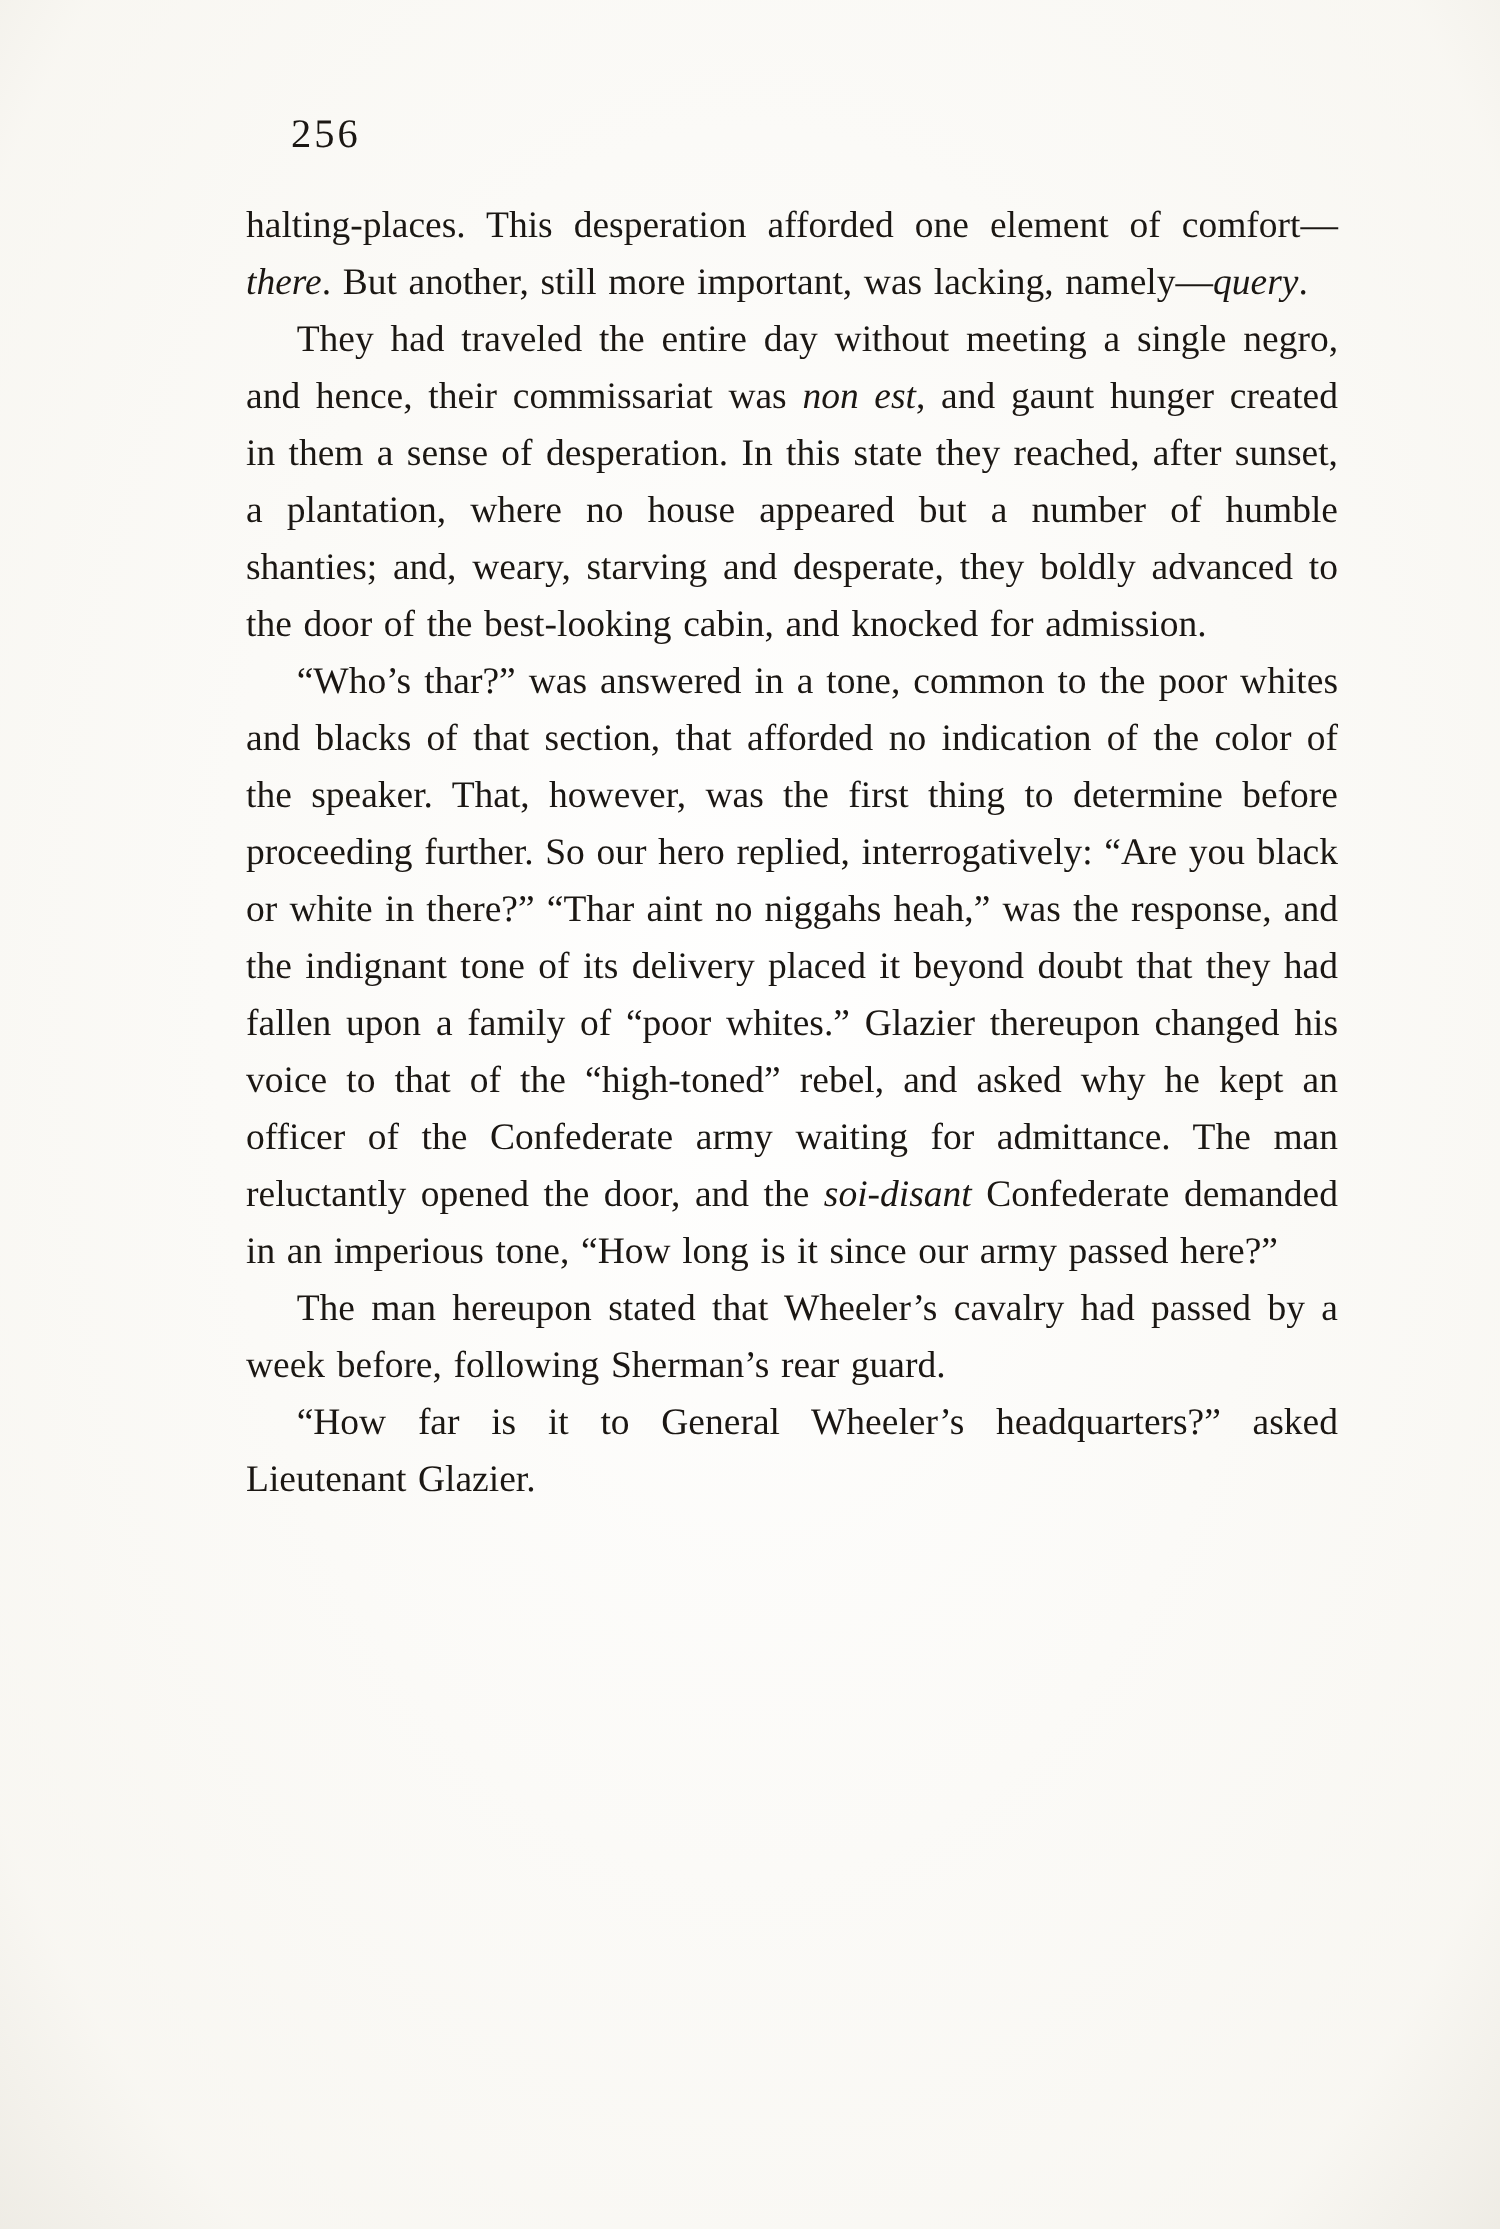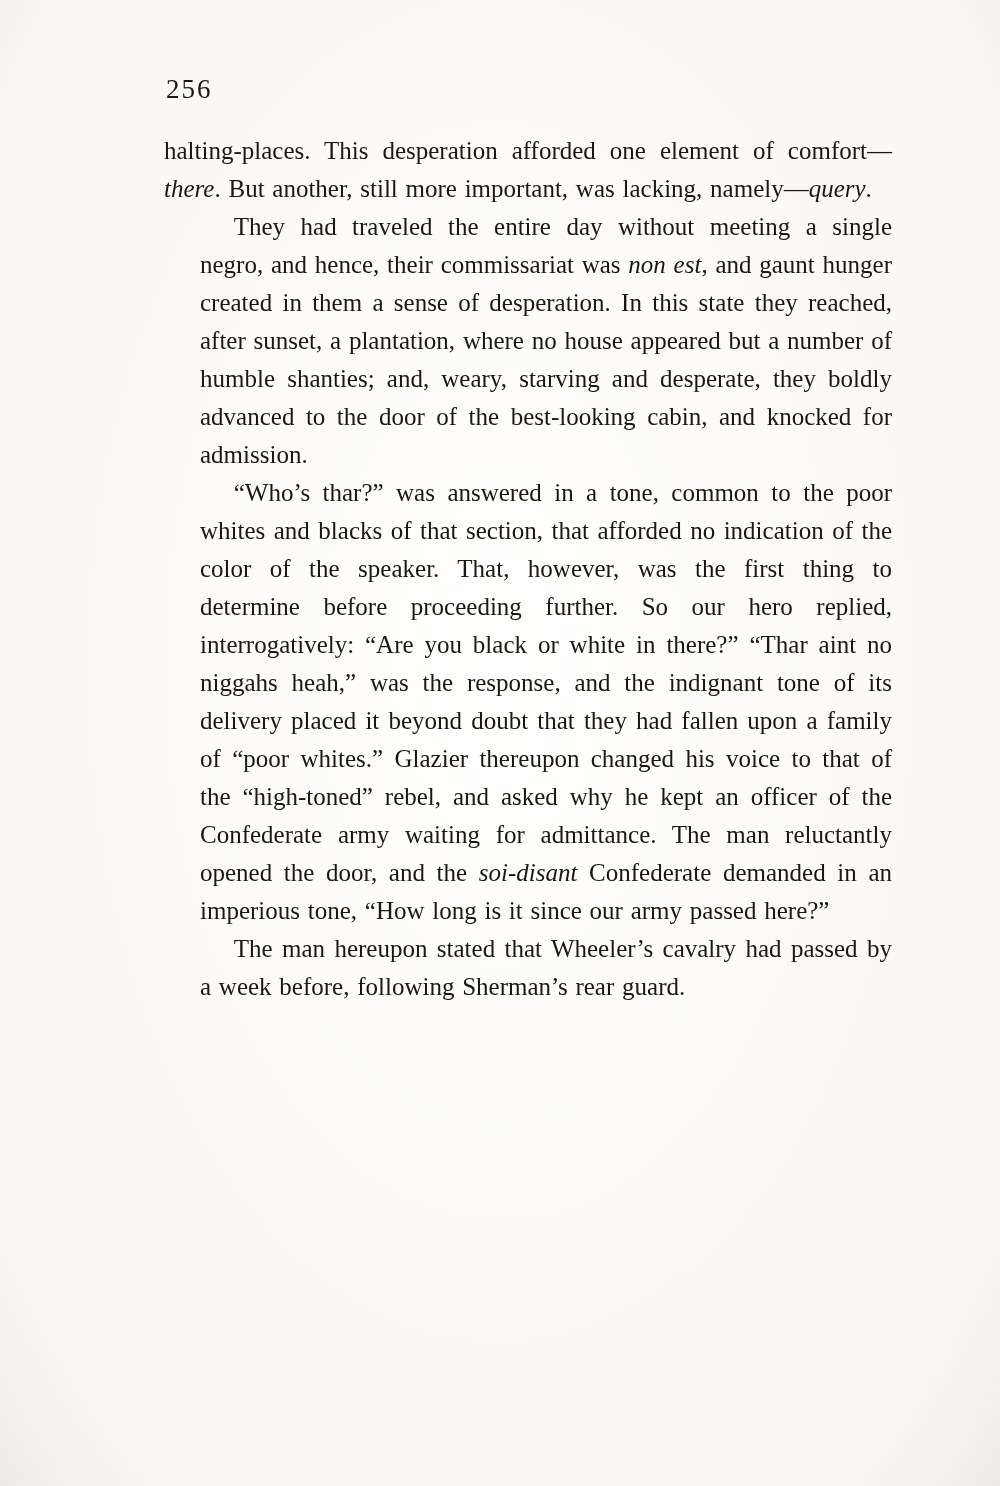--- a/index.html
+++ b/index.html
@@ -14,50 +14,51 @@
     position: relative;
     width: 1000px;
     height: 1486px;
     padding: 72px 0 0 164px;
     background:
       radial-gradient(ellipse at 50% 45%, rgba(255,255,255,0.9) 0%, rgba(246,244,238,0.6) 85%, rgba(235,232,224,0.8) 100%),
       #fcfbf8;
   }
   .text-col { width: 728px; }
 
-  .header { position: relative; height: 36px; margin-bottom: 24px; }
+  .header { position: relative; height: 36px; margin-bottom: 24px; margin-left: 28px; }
   .pagenum {
     position: absolute; left: 2px; top: 2px;
     font-size: 27px; letter-spacing: 2px;
   }
   .running-title {
     position: absolute; left: 50%; top: 3px;
     transform: translateX(-50%);
     font-style: italic; font-weight: bold;
     font-size: 25px; letter-spacing: 1.5px;
     white-space: nowrap;
   }
 
   .body-text p {
     font-size: 25px;
     line-height: 38px;
     text-align: justify;
     word-spacing: 1.5px;
   }
-  .body-text p.indent { text-indent: 1.35em; margin-left: 36px; }
+  .body-text p.indent { text-indent: 1.35em; }
   .it { font-style: italic; }
 </style>
 </head>
 <body>
 
 <div class="page">
   <div class="text-col">
     <div class="header">
       <span class="pagenum">256</span>
     </div>
     <div class="body-text" id="body-text">
         <p class="para"><span>halting-places.  This desperation afforded one element of comfort—</span><span class="it">there</span><span>.  But another, still more important, was lacking, namely—</span><span class="it">query</span><span>.</span></p>
         <p class="para indent"><span>They had traveled the entire day without meeting a single negro, and hence, their commissariat was </span><span class="it">non est</span><span>, and gaunt hunger created in them a sense of desperation.  In this state they reached, after sunset, a plantation, where no house appeared but a number of humble shanties; and, weary, starving and desperate, they boldly advanced to the door of the best-looking cabin, and knocked for admission.</span></p>
         <p class="para indent"><span>“Who’s thar?” was answered in a tone, common to the poor whites and blacks of that section, that afforded no indication of the color of the speaker.  That, however, was the first thing to determine before proceeding further.  So our hero replied, interrogatively: “Are you black or white in there?”  “Thar aint no niggahs heah,” was the response, and the indignant tone of its delivery placed it beyond doubt that they had fallen upon a family of “poor whites.”  Glazier thereupon changed his voice to that of the “high-toned” rebel, and asked why he kept an officer of the Confederate army waiting for admittance.  The man reluctantly opened the door, and the </span><span class="it">soi-disant</span><span> Confederate demanded in an imperious tone, “How long is it since our army passed here?”</span></p>
         <p class="para indent"><span>The man hereupon stated that Wheeler’s cavalry had passed by a week before, following Sherman’s rear guard.</span></p>
+        <p class="para indent"><span>“How far is it to General Wheeler’s headquarters?” asked Lieutenant Glazier.</span></p>
       </div>
   </div>
 </div>
 
 </body></html>

